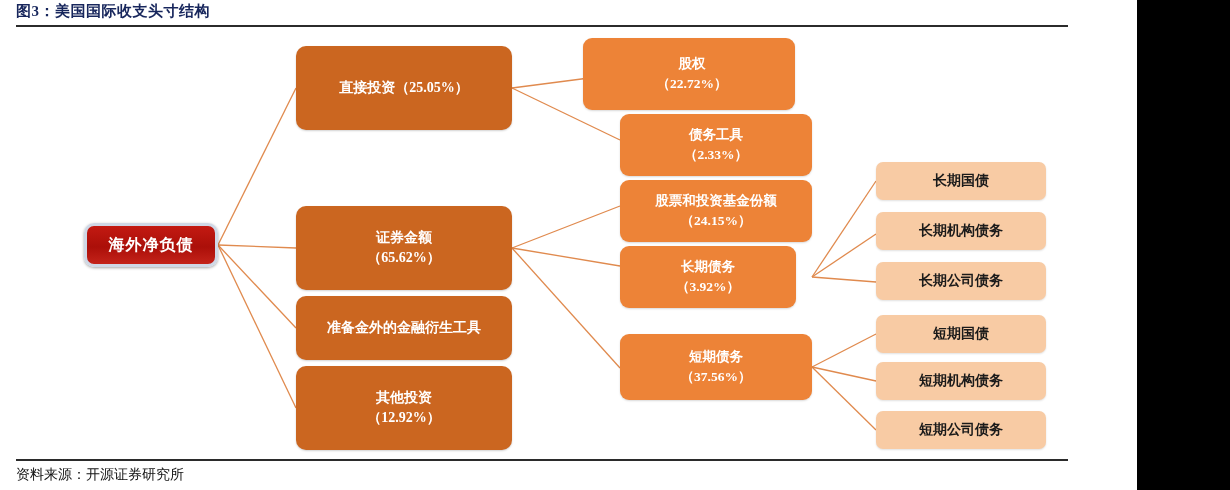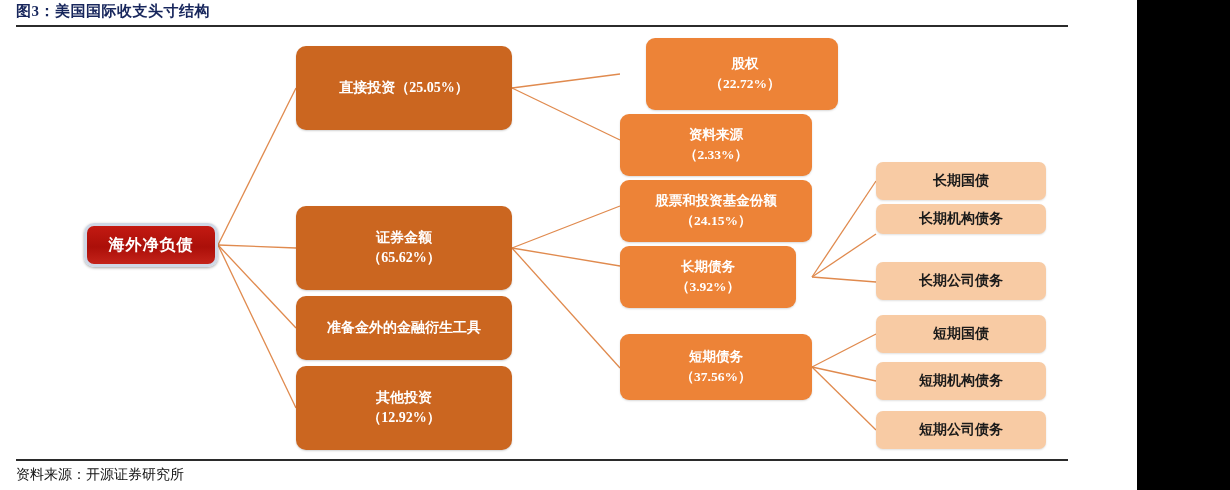--- a/index.html
+++ b/index.html
@@ -188,27 +188,27 @@
       <div class="node node-l1" style="left:296px; top:268px; width:216px; height:64px;">
         <span class="ln">准备金外的金融衍生工具</span>
         <span class="ln"></span>
       </div>
 
       <div class="node node-l1" style="left:296px; top:338px; width:216px; height:84px;">
         <span class="ln">其他投资</span>
         <span class="ln">（12.92%）</span>
       </div>
 
-      <div class="node node-l2" style="left:646px; top:10px; width:192px; height:72px;padding-left:6px;">
+      <div class="node node-l2" style="left:583px; top:10px; width:212px; height:72px;padding-left:6px;">
         <span class="ln">股权</span>
         <span class="ln">（22.72%）</span>
       </div>
 
       <div class="node node-l2" style="left:620px; top:86px; width:192px; height:62px;">
-        <span class="ln">资料来源</span>
+        <span class="ln">债务工具</span>
         <span class="ln">（2.33%）</span>
       </div>
 
       <div class="node node-l2" style="left:620px; top:152px; width:192px; height:62px;">
         <span class="ln">股票和投资基金份额</span>
         <span class="ln">（24.15%）</span>
       </div>
 
       <div class="node node-l2" style="left:620px; top:218px; width:176px; height:62px;">
         <span class="ln">长期债务</span>
@@ -217,21 +217,21 @@
 
       <div class="node node-l2" style="left:620px; top:306px; width:192px; height:66px;">
         <span class="ln">短期债务</span>
         <span class="ln">（37.56%）</span>
       </div>
 
       <div class="node node-l3" style="left:876px; top:134px; width:170px; height:38px;">
         <span class="ln">长期国债</span>
       </div>
 
-      <div class="node node-l3" style="left:876px; top:176px; width:170px; height:30px;">
+      <div class="node node-l3" style="left:876px; top:184px; width:170px; height:38px;">
         <span class="ln">长期机构债务</span>
       </div>
 
       <div class="node node-l3" style="left:876px; top:234px; width:170px; height:38px;">
         <span class="ln">长期公司债务</span>
       </div>
 
       <div class="node node-l3" style="left:876px; top:287px; width:170px; height:38px;">
         <span class="ln">短期国债</span>
       </div>

